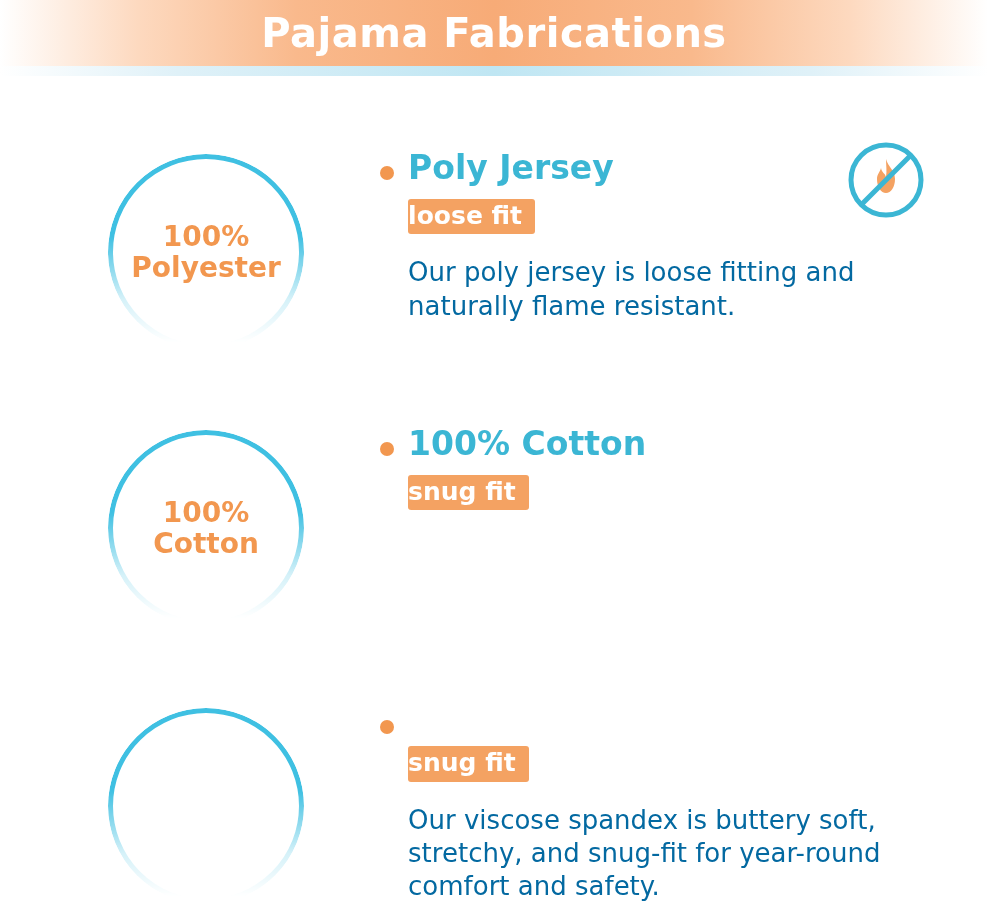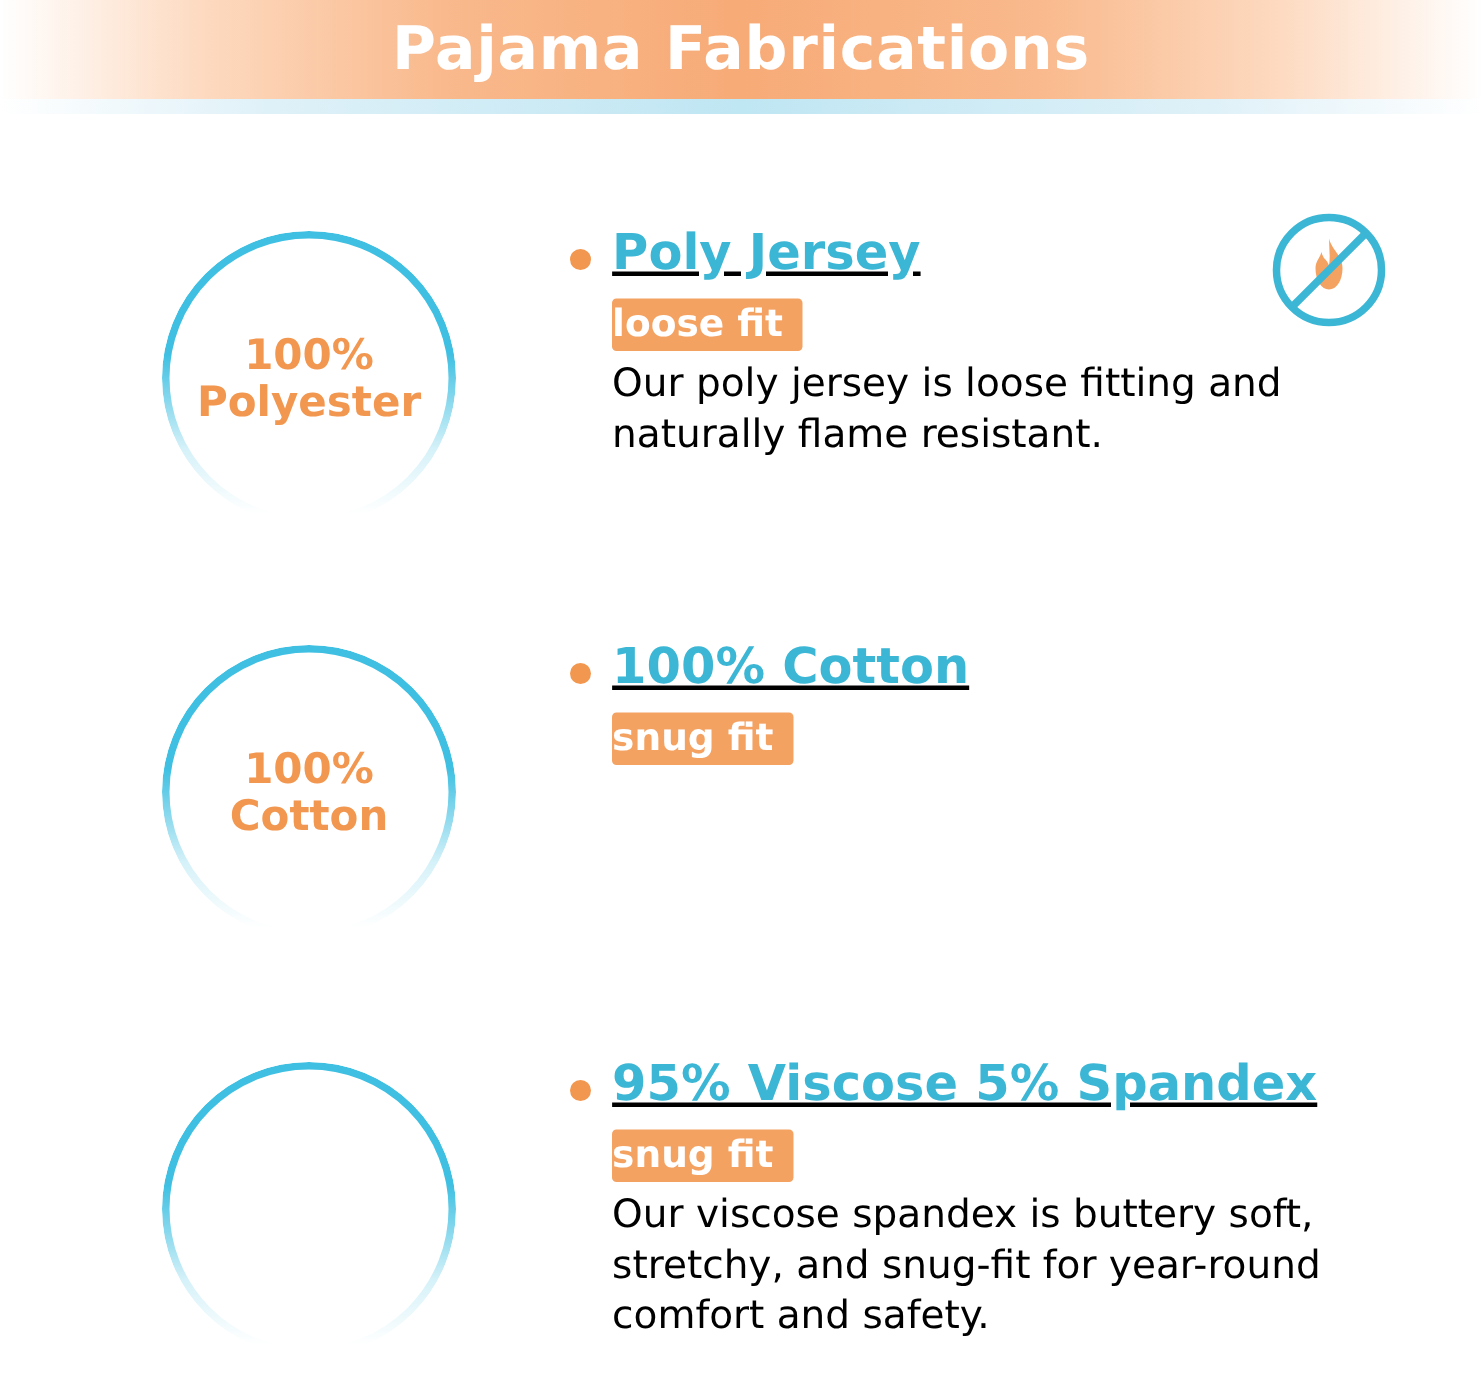--- a/index.html
+++ b/index.html
@@ -111,21 +111,20 @@
 
   
   .detail {
     position: relative;
     width: 620px;
     padding-top: 10px;
   }
   .headline-line {
     display: flex;
     align-items: flex-start;
-    text-decoration: underline;
   }
   .bullet {
     width: 14px;
     height: 14px;
     border-radius: 50%;
     background: #f2974f;
     margin-top: 16px;
     margin-right: 14px;
     flex: 0 0 auto;
   }
@@ -142,22 +141,22 @@
     padding: 3px 13px 5px 0;
     background: #f4a262;
     color: #ffffff;
     font-size: 25px;
     font-weight: bold;
     border-radius: 3px;
     line-height: 1.1;
     font-family: "DejaVu Sans", sans-serif;
   }
   .desc {
-    margin: 6px 0 0 28px;
-    color: #000000;
+    margin: 22px 0 0 28px;
+    color: #0369a1;
     font-size: 26px;
     line-height: 1.28;
     font-family: "DejaVu Sans", sans-serif;
     max-width: 540px;
   }
 
   
   .flame-icon {
     position: absolute;
     right: 62px;
@@ -221,20 +220,19 @@
 
   <div class="row row-3">
     <div class="badge-wrap">
       <div class="badge">
         <div class="ring"></div>
       </div>
     </div>
     <div class="detail">
       <div class="headline-line">
         <span class="bullet"></span>
-        <span class="headline">95% Viscose 5% Spandex</span>
       </div>
       <div class="fit-tag">snug fit</div>
       <div class="desc">Our viscose spandex is buttery soft, stretchy, and snug-fit for year-round comfort and safety.</div>
     </div>
   </div>
 
 </div>
 
 </body></html>

